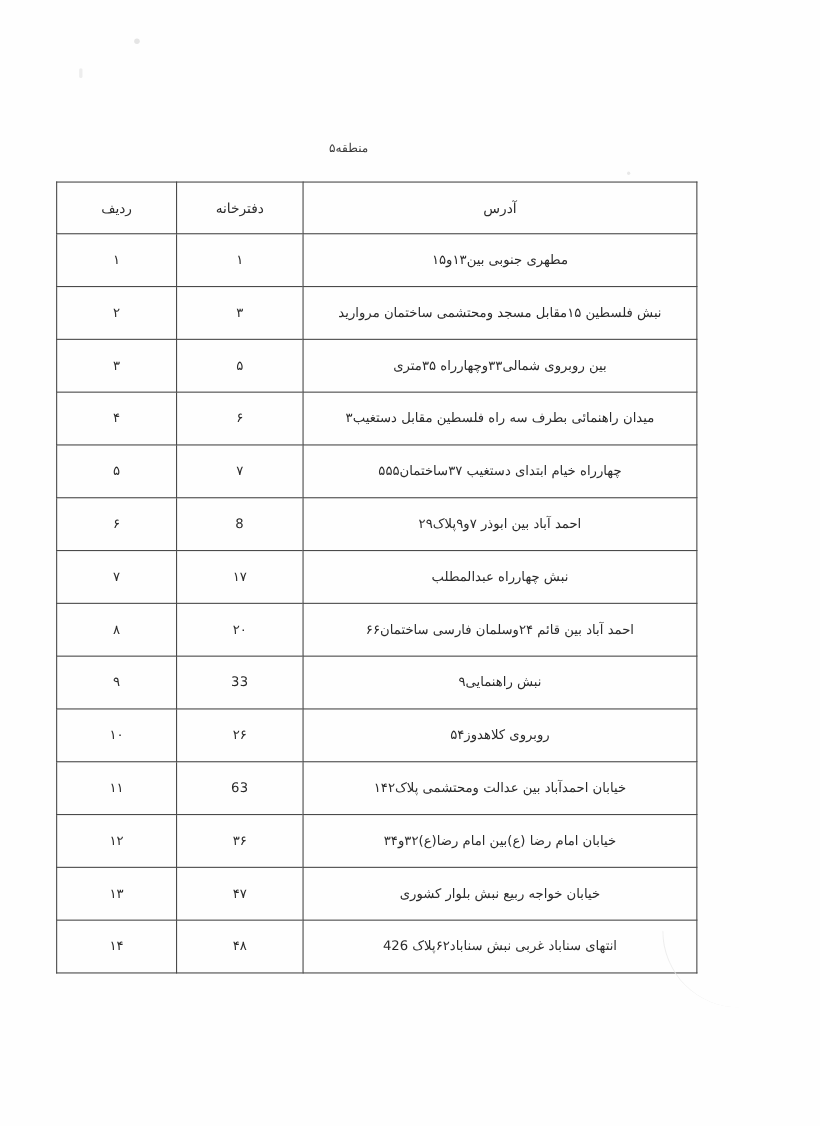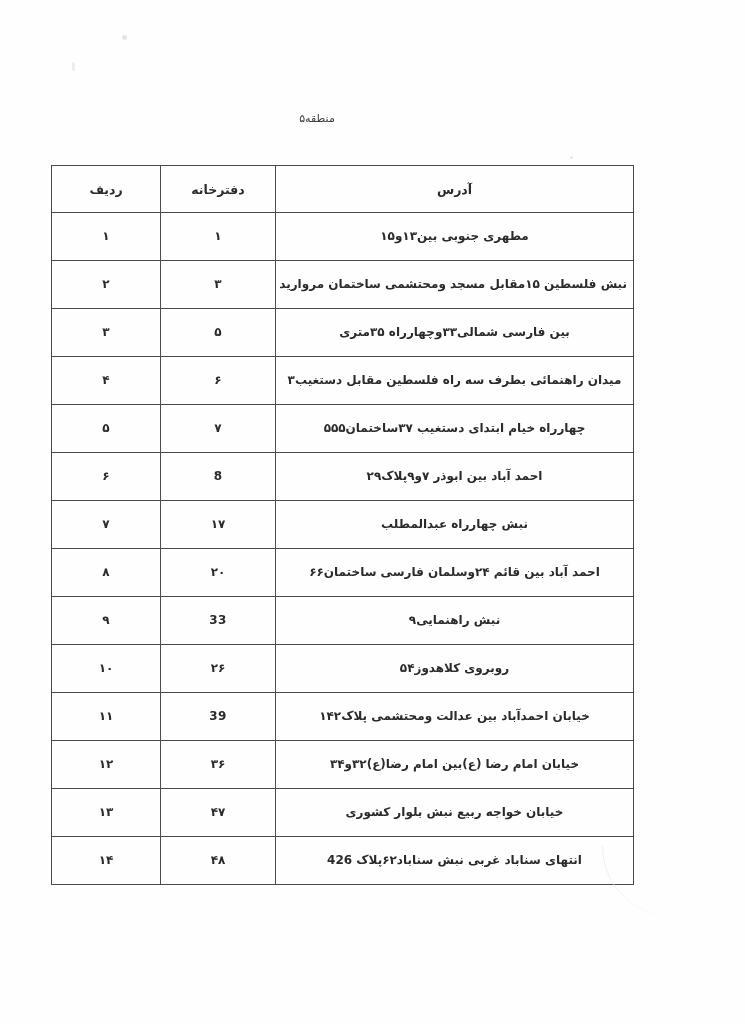--- a/index.html
+++ b/index.html
@@ -29,21 +29,21 @@
     background: #cfcfcf;
     border-radius: 50%;
     opacity: .55;
   }
   .speck-a { left: 122px; top: 35px;  width: 5px;  height: 5px; }
   .speck-b { left: 72px;  top: 62px;  width: 3px;  height: 9px; opacity: .35; border-radius: 2px; }
   .speck-c { left: 570px; top: 156px; width: 3px;  height: 3px; opacity: .45; }
 
   .doc-title {
     position: absolute;
-    top: 112px;
+    top: 128px;
     left: 0;
     width: 634px;
     text-align: center;
     font-size: 11px;
     letter-spacing: .2px;
     color: #3b3b3b;
     direction: rtl;
   }
 
   .table-wrap {
@@ -58,21 +58,21 @@
     border-collapse: collapse;
     direction: rtl;
     table-layout: fixed;
   }
 
   table.registry th,
   table.registry td {
     border: 1px solid #4a4a4a;
     text-align: center;
     vertical-align: middle;
-    font-weight: bold;
+    font-weight: normal;
     color: #2b2b2b;
     padding: 0 6px;
   }
 
   table.registry thead th {
     height: 46px;
     font-size: 12.5px;
   }
 
   table.registry tbody td {
@@ -143,21 +143,21 @@
             <td class="cell-address">مطهری جنوبی بین۱۳و۱۵</td>
             <td class="cell-office">۱</td>
             <td class="cell-index">۱</td>
           </tr>
           <tr>
             <td class="cell-address">نبش فلسطین ۱۵مقابل مسجد ومحتشمی ساختمان مروارید</td>
             <td class="cell-office">۳</td>
             <td class="cell-index">۲</td>
           </tr>
           <tr>
-            <td class="cell-address">بین فارسی شمالی۳۳وچهارراه ۳۵متری</td>
+            <td class="cell-address">بین روبروی شمالی۳۳وچهارراه ۳۵متری</td>
             <td class="cell-office">۵</td>
             <td class="cell-index">۳</td>
           </tr>
           <tr>
             <td class="cell-address">میدان راهنمائی بطرف سه راه فلسطین مقابل دستغیب۳</td>
             <td class="cell-office">۶</td>
             <td class="cell-index">۴</td>
           </tr>
           <tr>
             <td class="cell-address">چهارراه خیام ابتدای دستغیب ۳۷ساختمان۵۵۵</td>
@@ -184,21 +184,21 @@
             <td class="cell-office">33</td>
             <td class="cell-index">۹</td>
           </tr>
           <tr>
             <td class="cell-address">روبروی کلاهدوز۵۴</td>
             <td class="cell-office">۲۶</td>
             <td class="cell-index">۱۰</td>
           </tr>
           <tr>
             <td class="cell-address">خیابان احمدآباد بین عدالت ومحتشمی پلاک۱۴۲</td>
-            <td class="cell-office">39</td>
+            <td class="cell-office">63</td>
             <td class="cell-index">۱۱</td>
           </tr>
           <tr>
             <td class="cell-address">خیابان امام رضا (ع)بین امام رضا(ع)۳۲و۳۴</td>
             <td class="cell-office">۳۶</td>
             <td class="cell-index">۱۲</td>
           </tr>
           <tr>
             <td class="cell-address">خیابان خواجه ربیع نبش بلوار کشوری</td>
             <td class="cell-office">۴۷</td>

